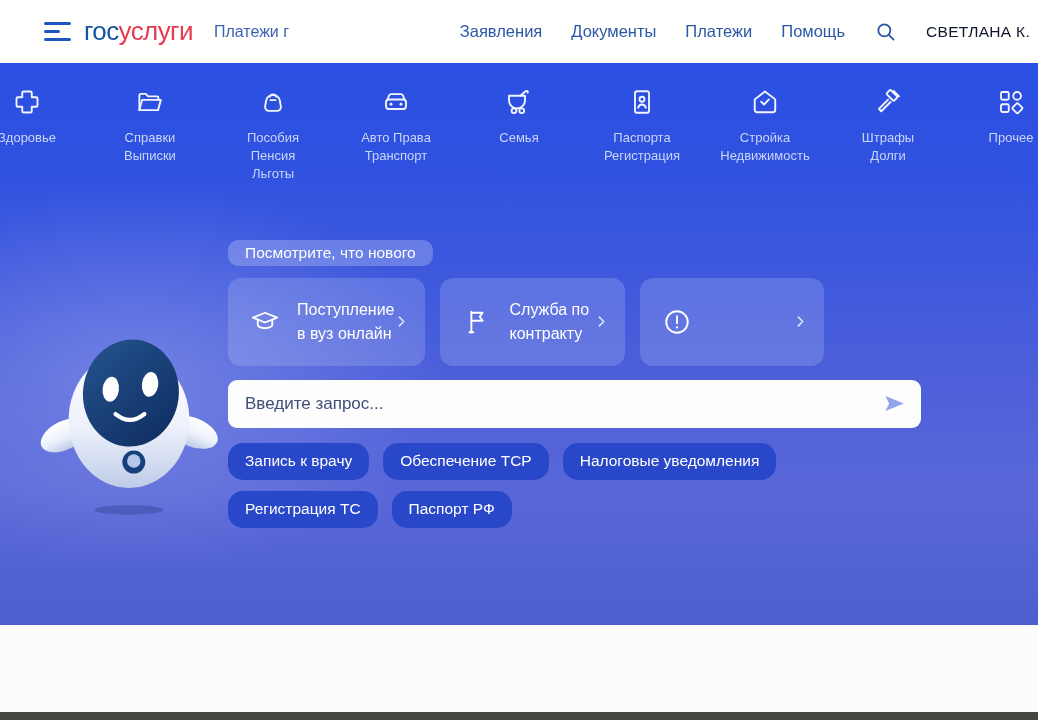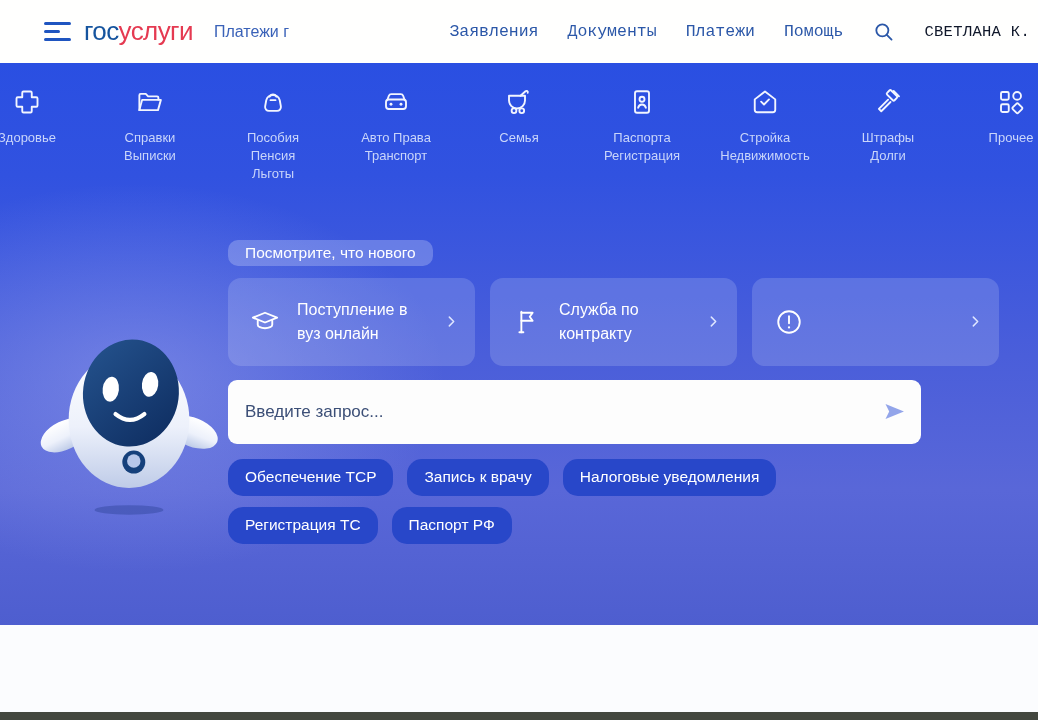--- a/index.html
+++ b/index.html
@@ -18,21 +18,21 @@
   }
   .hamburger { display:flex; flex-direction:column; gap:5px; margin-right:13px; cursor:pointer; padding:4px 0; }
   .hamburger span { height:3.2px; border-radius:2px; background:#1f55c0; }
   .hamburger .h1 { width:27px; }
   .hamburger .h2 { width:16px; }
   .hamburger .h3 { width:27px; }
   .logo { font-size:26px; font-weight:normal; letter-spacing:-0.6px; margin-right:21px; cursor:pointer; white-space:nowrap; }
   .logo-gos { color:#15549e; }
   .logo-uslugi { color:#e53a51; }
   .location { color:#3a62b8; font-size:16px; cursor:pointer; white-space:nowrap; }
-  .header-nav { margin-left:auto; display:flex; align-items:center; gap:29px;font-family:Liberation Mono, monospace; }
+  .header-nav { margin-left:auto; display:flex; align-items:center; gap:29px; }
   .nav-link { color:#2b57a8; font-size:16.5px; cursor:pointer; white-space:nowrap; }
   .search-btn { cursor:pointer; display:flex; align-items:center; }
   .username { color:#0f172a; font-size:15.5px; letter-spacing:0.3px; cursor:pointer; white-space:nowrap; padding-right:2px; }
 
   
   .blue-wrap {
     position:relative; height:562px; overflow:hidden;
     background-image:
       radial-gradient(ellipse 430px 270px at 13% 56%, rgba(172,180,242,0.40), rgba(172,180,242,0) 72%),
       linear-gradient(180deg, #2a4fe2 0%, #3152e0 20%, #4a5eda 52%, #5967d8 76%, #4e5ecf 100%);
@@ -48,33 +48,33 @@
   .cat-icon svg { width:30px; height:30px; stroke:#f2f5ff; stroke-width:1.5; fill:none; stroke-linecap:round; stroke-linejoin:round; }
   .cat-label { color:#c9d5fa; font-size:13px; text-align:center; line-height:1.38; white-space:pre-line; }
 
   
   .hero { padding:57px 0 0 228px; }
   .whatsnew {
     display:inline-block; background:rgba(236,241,255,0.26);
     color:#fff; font-size:15.5px; padding:4px 17px; border-radius:10px;
     margin-bottom:12px; cursor:pointer;
   }
-  .cards { display:flex; gap:15px; width:771px; margin-bottom:14px; }
+  .cards { display:flex; gap:15px; width:596px; margin-bottom:14px; }
   .card {
     flex:1; background:rgba(236,241,255,0.17); border-radius:13px; height:88px;
     display:flex; align-items:center; padding:0 16px 0 22px; cursor:pointer;
   }
   .card-icon { margin-right:17px; display:flex; }
   .card-icon svg { width:30px; height:30px; stroke:#fff; stroke-width:1.5; fill:none; stroke-linecap:round; stroke-linejoin:round; }
   .card-label { color:#fff; font-size:16px; line-height:1.5; max-width:132px; }
   .card-chevron { margin-left:auto; display:flex; }
   .card-chevron svg { width:15px; height:15px; stroke:#dfe6ff; stroke-width:2.4; fill:none; stroke-linecap:round; stroke-linejoin:round; }
 
   .searchbar {
-    width:693px; height:64px; background:#fdfdfd; border-radius:9px;
+    width:693px; height:48px; background:#fdfdfd; border-radius:9px;
     display:flex; align-items:center; padding:0 13px 0 15px; margin-bottom:15px;
   }
   .search-input {
     border:none; outline:none; flex:1; font-size:17px; color:#27375c; background:transparent;
     font-family:"Liberation Sans", sans-serif;
   }
   .search-input::placeholder { color:#3c4f77; opacity:1; }
   .send-btn { cursor:pointer; display:flex; }
 
   .chips { width:705px; display:flex; flex-wrap:wrap; gap:11px 14px; }
@@ -297,22 +297,22 @@
     <div class="searchbar">
       <input class="search-input" type="text" placeholder="Введите запрос..." style="">
       <div class="send-btn">
         <svg width="27" height="27" viewBox="0 0 24 24">
             <path d="M4 18.6l16.4-6.6L4 5.4l3.3 6.6L4 18.6z" fill="#93a5ea"></path>
           </svg>
       </div>
     </div>
 
     <div class="chips">
+      <div class="chip">Запись к врачу</div>
       <div class="chip">Обеспечение ТСР</div>
-      <div class="chip">Запись к врачу</div>
       <div class="chip">Налоговые уведомления</div>
       <div class="chip">Регистрация ТС</div>
       <div class="chip">Паспорт РФ</div>
     </div>
   </div>
 </div>
 
 <div class="footer"></div>
 <div class="bottom-strip"></div>
 

